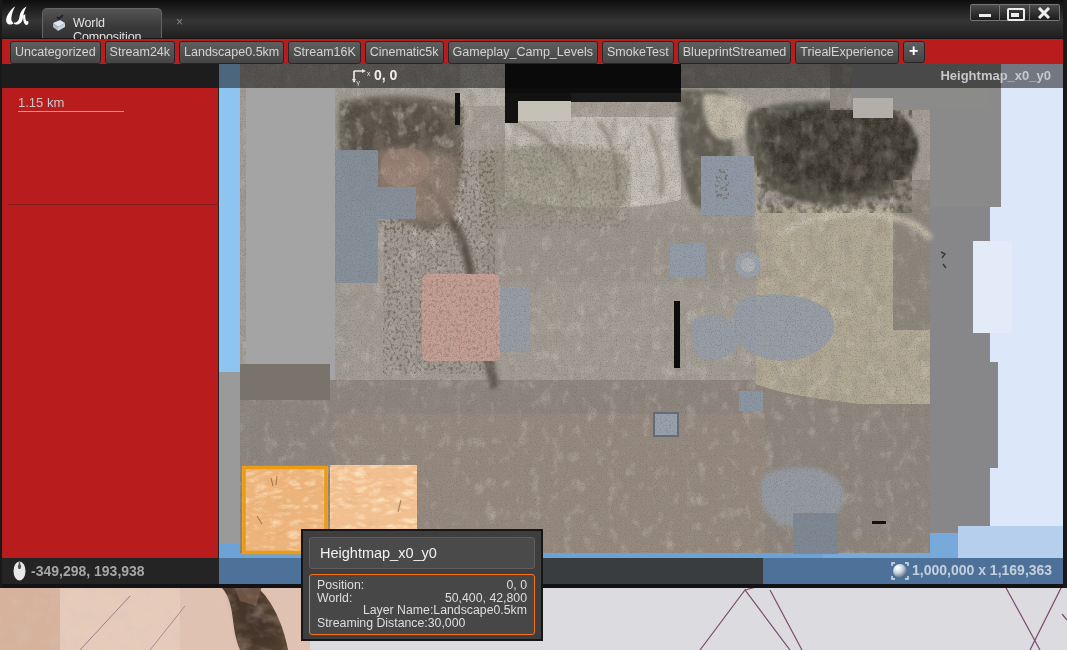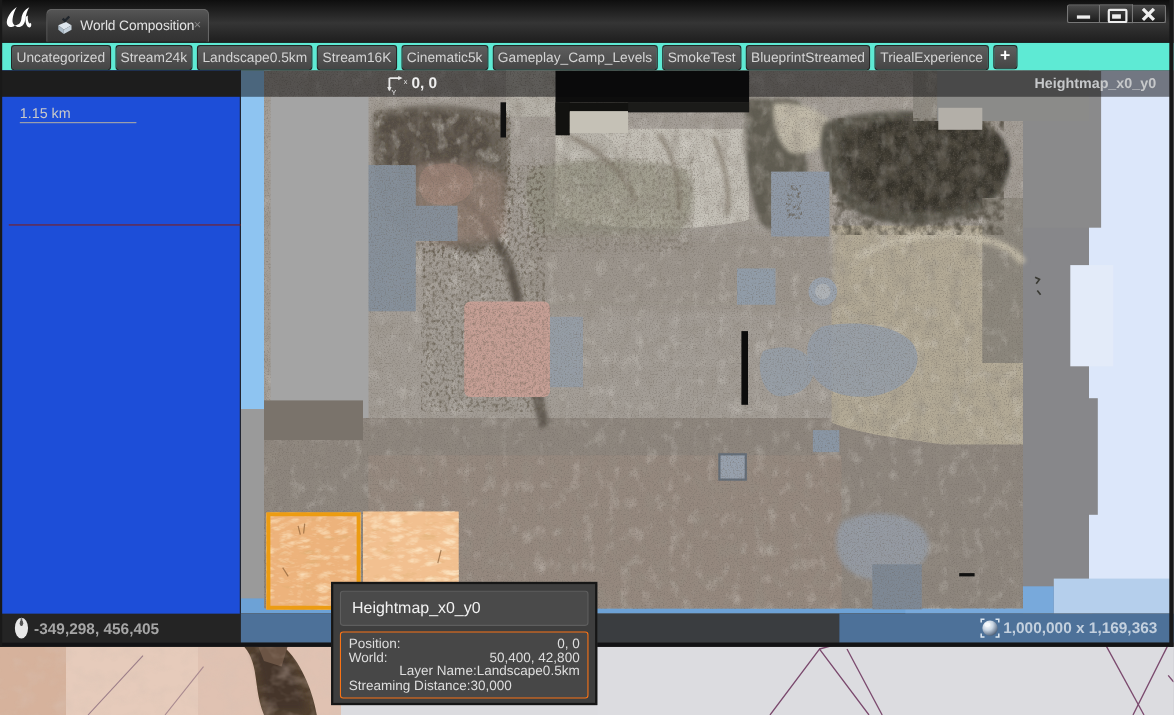--- a/index.html
+++ b/index.html
@@ -44,21 +44,21 @@
   <div class="abs" id="win" style="left:0;top:0;width:1067px;height:588px;background:#2b2b2b;border-bottom:4px solid #131315;box-sizing:border-box;">
 
     <div class="abs" style="left:0;top:0;width:1067px;height:38px;background:linear-gradient(#0e0e0e,#353535 55%,#1f1f1f);border-bottom:1px solid #151515;">
 
       <svg class="abs" style="left:5px;top:6px" width="26" height="22" viewBox="0 0 26 22">
         <path d="M10.2,0.3 C5.6,3.4 1.6,9.2 1.2,13.6 C0.9,16.8 2.8,18.8 5.6,18.6 C6.9,18.5 7.9,17.8 8.5,17 C6.7,16 6.1,14.2 6.4,11.6 C6.8,7.8 8.2,3.7 10.2,0.3 Z" fill="#fff"></path>
         <path d="M21.6,0.6 C17.4,2.6 15,6.4 14.5,10.6 C14.3,12.8 13.6,14.8 12.2,15.8 C10.9,16.7 9.2,16.9 8.5,17 C9.6,18.4 11.6,19 13.5,18.3 C16.2,17.3 17.6,14.6 18.1,11.2 C18.6,7.2 20,3.2 21.6,0.6 Z" fill="#fff"></path>
         <path d="M18.1,9.5 C18.0,13.3 18.5,16.2 19.8,17.9 C20.8,19.2 22.3,19.3 23.1,18 C23.7,17 23.5,15.6 22.9,14.7 C22.5,15.5 21.8,15.6 21.2,14.7 C20.4,13.5 20.1,11.2 20.3,8.2 Z" fill="#fff"></path>
       </svg>
 
-      <div class="abs" style="left:42px;top:8px;width:148px;height:30px;background:linear-gradient(#555,#3a3a3a 60%,#333);border:1px solid #666;border-bottom:none;border-radius:5px 5px 0 0;box-sizing:border-box;padding-left:32px;">
+      <div class="abs" style="left:42px;top:8px;width:120px;height:30px;background:linear-gradient(#555,#3a3a3a 60%,#333);border:1px solid #666;border-bottom:none;border-radius:5px 5px 0 0;box-sizing:border-box;padding-left:32px;">
         <svg class="abs" style="left:6px;top:5px" width="20" height="20" viewBox="0 0 20 20">
           <path d="M4 9 L11 6 L16 9 L9 13 Z" fill="#dfe7ee"></path>
           <path d="M4 9 L9 13 L9 17 L4 13 Z" fill="#aebdc9"></path>
           <path d="M9 13 L16 9 L16 13 L9 17 Z" fill="#c6d2dc"></path>
           <path d="M8 3 L10 5 L14 1" stroke="#20262c" stroke-width="2.2" fill="none"></path>
         </svg>
         <span class="abs" style="left:30px;top:7px;font-size:12.5px;letter-spacing:-0.1px;color:#e2e2e2;">World Composition</span>
         <span class="abs" style="left:133px;top:6px;font-size:12px;color:#888;">×</span>
       </div>
 
@@ -71,25 +71,25 @@
           <div style="position:absolute;left:11px;top:8px;width:8px;height:4px;background:#eee;"></div>
         </div>
         <div style="width:30px;height:17px;border:1px solid #777;border-left:none;box-sizing:border-box;background:linear-gradient(#4a4a4a,#1c1c1c);border-radius:0 2px 2px 0;position:relative;">
           <svg style="position:absolute;left:7px;top:2px" width="14" height="12" viewBox="0 0 14 12">
               <path d="M2 1 L12 11 M12 1 L2 11" stroke="#eee" stroke-width="3"></path>
             </svg>
         </div>
       </div>
     </div>
 
-    <div class="abs" id="layerbar" style="left:0;top:39px;width:1067px;height:25px;background:#5eead4;">
+    <div class="abs" id="layerbar" style="left:0;top:39px;width:1067px;height:25px;background:#b91c1c;">
         <div style="padding-left:8px;padding-top:1px"><span style="display:inline-block;margin:1px 2px;padding:3px 4px 4px;background:linear-gradient(#5e5e5e,#454545);border:1px solid #262626;border-radius:3px;color:#d4d4d4;font-size:12.5px;">Uncategorized</span><span style="display:inline-block;margin:1px 2px;padding:3px 4px 4px;background:linear-gradient(#5e5e5e,#454545);border:1px solid #262626;border-radius:3px;color:#d4d4d4;font-size:12.5px;">Stream24k</span><span style="display:inline-block;margin:1px 2px;padding:3px 4px 4px;background:linear-gradient(#5e5e5e,#454545);border:1px solid #262626;border-radius:3px;color:#d4d4d4;font-size:12.5px;">Landscape0.5km</span><span style="display:inline-block;margin:1px 2px;padding:3px 4px 4px;background:linear-gradient(#5e5e5e,#454545);border:1px solid #262626;border-radius:3px;color:#d4d4d4;font-size:12.5px;">Stream16K</span><span style="display:inline-block;margin:1px 2px;padding:3px 4px 4px;background:linear-gradient(#5e5e5e,#454545);border:1px solid #262626;border-radius:3px;color:#d4d4d4;font-size:12.5px;">Cinematic5k</span><span style="display:inline-block;margin:1px 2px;padding:3px 4px 4px;background:linear-gradient(#5e5e5e,#454545);border:1px solid #262626;border-radius:3px;color:#d4d4d4;font-size:12.5px;">Gameplay_Camp_Levels</span><span style="display:inline-block;margin:1px 2px;padding:3px 4px 4px;background:linear-gradient(#5e5e5e,#454545);border:1px solid #262626;border-radius:3px;color:#d4d4d4;font-size:12.5px;">SmokeTest</span><span style="display:inline-block;margin:1px 2px;padding:3px 4px 4px;background:linear-gradient(#5e5e5e,#454545);border:1px solid #262626;border-radius:3px;color:#d4d4d4;font-size:12.5px;">BlueprintStreamed</span><span style="display:inline-block;margin:1px 2px;padding:3px 4px 4px;background:linear-gradient(#5e5e5e,#454545);border:1px solid #262626;border-radius:3px;color:#d4d4d4;font-size:12.5px;">TriealExperience</span><span style="display:inline-block;margin:1px 2px;width:20px;text-align:center;padding:0px 0 2px;background:linear-gradient(#5e5e5e,#454545);border:1px solid #262626;border-radius:3px;color:#fff;font-size:16px;font-weight:bold;vertical-align:top;">+</span></div>
       </div>
 
-    <div class="abs" style="left:0;top:64px;width:219px;height:494px;background:#1d4ed8;border-right:1px solid #222;box-sizing:border-box;">
+    <div class="abs" style="left:0;top:64px;width:219px;height:494px;background:#b91c1c;border-right:1px solid #222;box-sizing:border-box;">
       <div class="abs" style="left:0;top:0;width:219px;height:24px;background:#1d1d1d;"></div>
       <div class="abs" style="left:18px;top:31px;font-size:13px;color:#c9c9c9;">1.15 km</div>
       <div class="abs" style="left:18px;top:47px;width:106px;height:1px;background:#a8a8a8;"></div>
       <div class="abs" style="left:8px;top:140px;width:211px;height:1px;background:#7f1e1e;"></div>
     </div>
 
     <div class="abs" id="maparea" style="left:219px;top:64px;width:846px;height:494px;overflow:hidden;">
       <svg width="846" height="494" style="position:absolute;left:0;top:0">
         <defs>
           <filter id="b2" x="-20%" y="-20%" width="140%" height="140%">
@@ -248,21 +248,21 @@
     <div class="abs" style="left:0;top:558px;width:1067px;height:26px;background:#242424;">
       <div class="abs" style="left:219px;top:0;width:160px;height:26px;background:#4d7199;"></div>
       <div class="abs" style="left:379px;top:0;width:384px;height:26px;background:#3a3d40;"></div>
       <div class="abs" style="left:763px;top:0;width:304px;height:26px;background:#4d7199;"></div>
 
       <svg class="abs" style="left:13px;top:3px" width="13" height="20" viewBox="0 0 13 20">
         <ellipse cx="6.5" cy="10" rx="6" ry="9.5" fill="#e8e8e8"></ellipse>
         <line x1="6.5" y1="1" x2="6.5" y2="8" stroke="#666" stroke-width="1.5"></line>
         <ellipse cx="6.5" cy="5.5" rx="1.6" ry="2.6" fill="#555"></ellipse>
       </svg>
-      <div class="abs" style="left:31px;top:5px;font-size:14px;font-weight:bold;color:#a6a6a6;">-349,298, 456,405</div>
+      <div class="abs" style="left:31px;top:5px;font-size:14px;font-weight:bold;color:#a6a6a6;">-349,298, 193,938</div>
 
       <svg class="abs" style="left:890px;top:3px" width="20" height="20" viewBox="0 0 20 20">
         <defs>
             <radialGradient id="sph" cx="0.35" cy="0.3" r="0.85">
           <stop offset="0" stop-color="#ffffff"></stop>
               <stop offset="0.4" stop-color="#c9d6e4"></stop>
           <stop offset="0.75" stop-color="#6e7f95"></stop>
               <stop offset="1" stop-color="#2e3a4c"></stop>
         </radialGradient>
           </defs>

